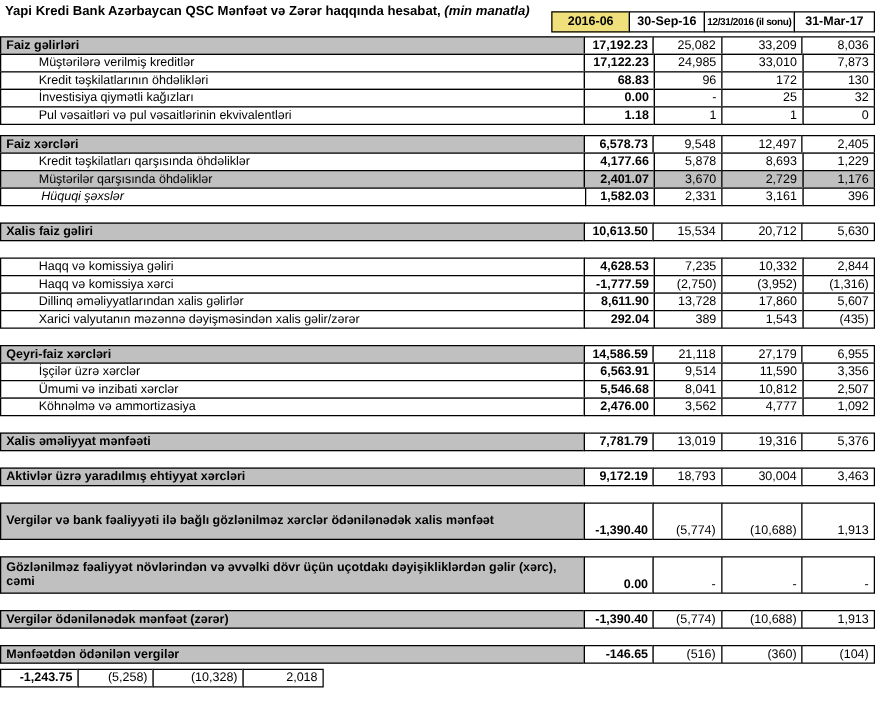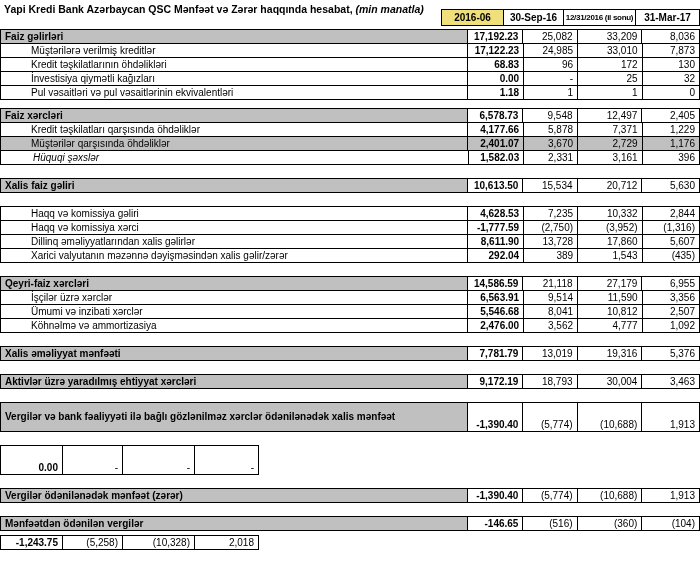--- a/index.html
+++ b/index.html
@@ -116,21 +116,21 @@
         <div class="cell lbl w0">Faiz xərcləri</div>
         <div class="cell val w1 v0">6,578.73</div>
         <div class="cell val w2 v1">9,548</div>
         <div class="cell val w3 v2">12,497</div>
         <div class="cell val w4 v3">2,405</div>
       </div>
       <div class="row sub">
         <div class="cell lbl w0">Kredit təşkilatları qarşısında öhdəliklər</div>
         <div class="cell val w1 v0">4,177.66</div>
         <div class="cell val w2 v1">5,878</div>
-        <div class="cell val w3 v2">7,371</div>
+        <div class="cell val w3 v2">8,693</div>
         <div class="cell val w4 v3">1,229</div>
       </div>
       <div class="row sub subgray">
         <div class="cell lbl w0">Müştərilər qarşısında öhdəliklər</div>
         <div class="cell val w1 v0">2,401.07</div>
         <div class="cell val w2 v1">3,670</div>
         <div class="cell val w3 v2">2,729</div>
         <div class="cell val w4 v3">1,176</div>
       </div>
       <div class="row sub italic">
@@ -225,20 +225,21 @@
       <div class="gap"></div>
       <div class="row section tall">
         <div class="cell lbl w0">Vergilər və bank fəaliyyəti ilə bağlı gözlənilməz xərclər ödənilənədək xalis mənfəət</div>
         <div class="cell val w1 v0">-1,390.40</div>
         <div class="cell val w2 v1">(5,774)</div>
         <div class="cell val w3 v2">(10,688)</div>
         <div class="cell val w4 v3">1,913</div>
       </div>
       <div class="gap"></div>
       <div class="row section tall">
+        <div class="cell lbl w0">Gözlənilməz fəaliyyət növlərindən və əvvəlki dövr üçün uçotdakı dəyişikliklərdən gəlir (xərc), cəmi</div>
         <div class="cell val w1 v0">0.00</div>
         <div class="cell val w2 v1">-</div>
         <div class="cell val w3 v2">-</div>
         <div class="cell val w4 v3">-</div>
       </div>
       <div class="gap"></div>
       <div class="row section">
         <div class="cell lbl w0">Vergilər ödənilənədək mənfəət (zərər)</div>
         <div class="cell val w1 v0">-1,390.40</div>
         <div class="cell val w2 v1">(5,774)</div>

